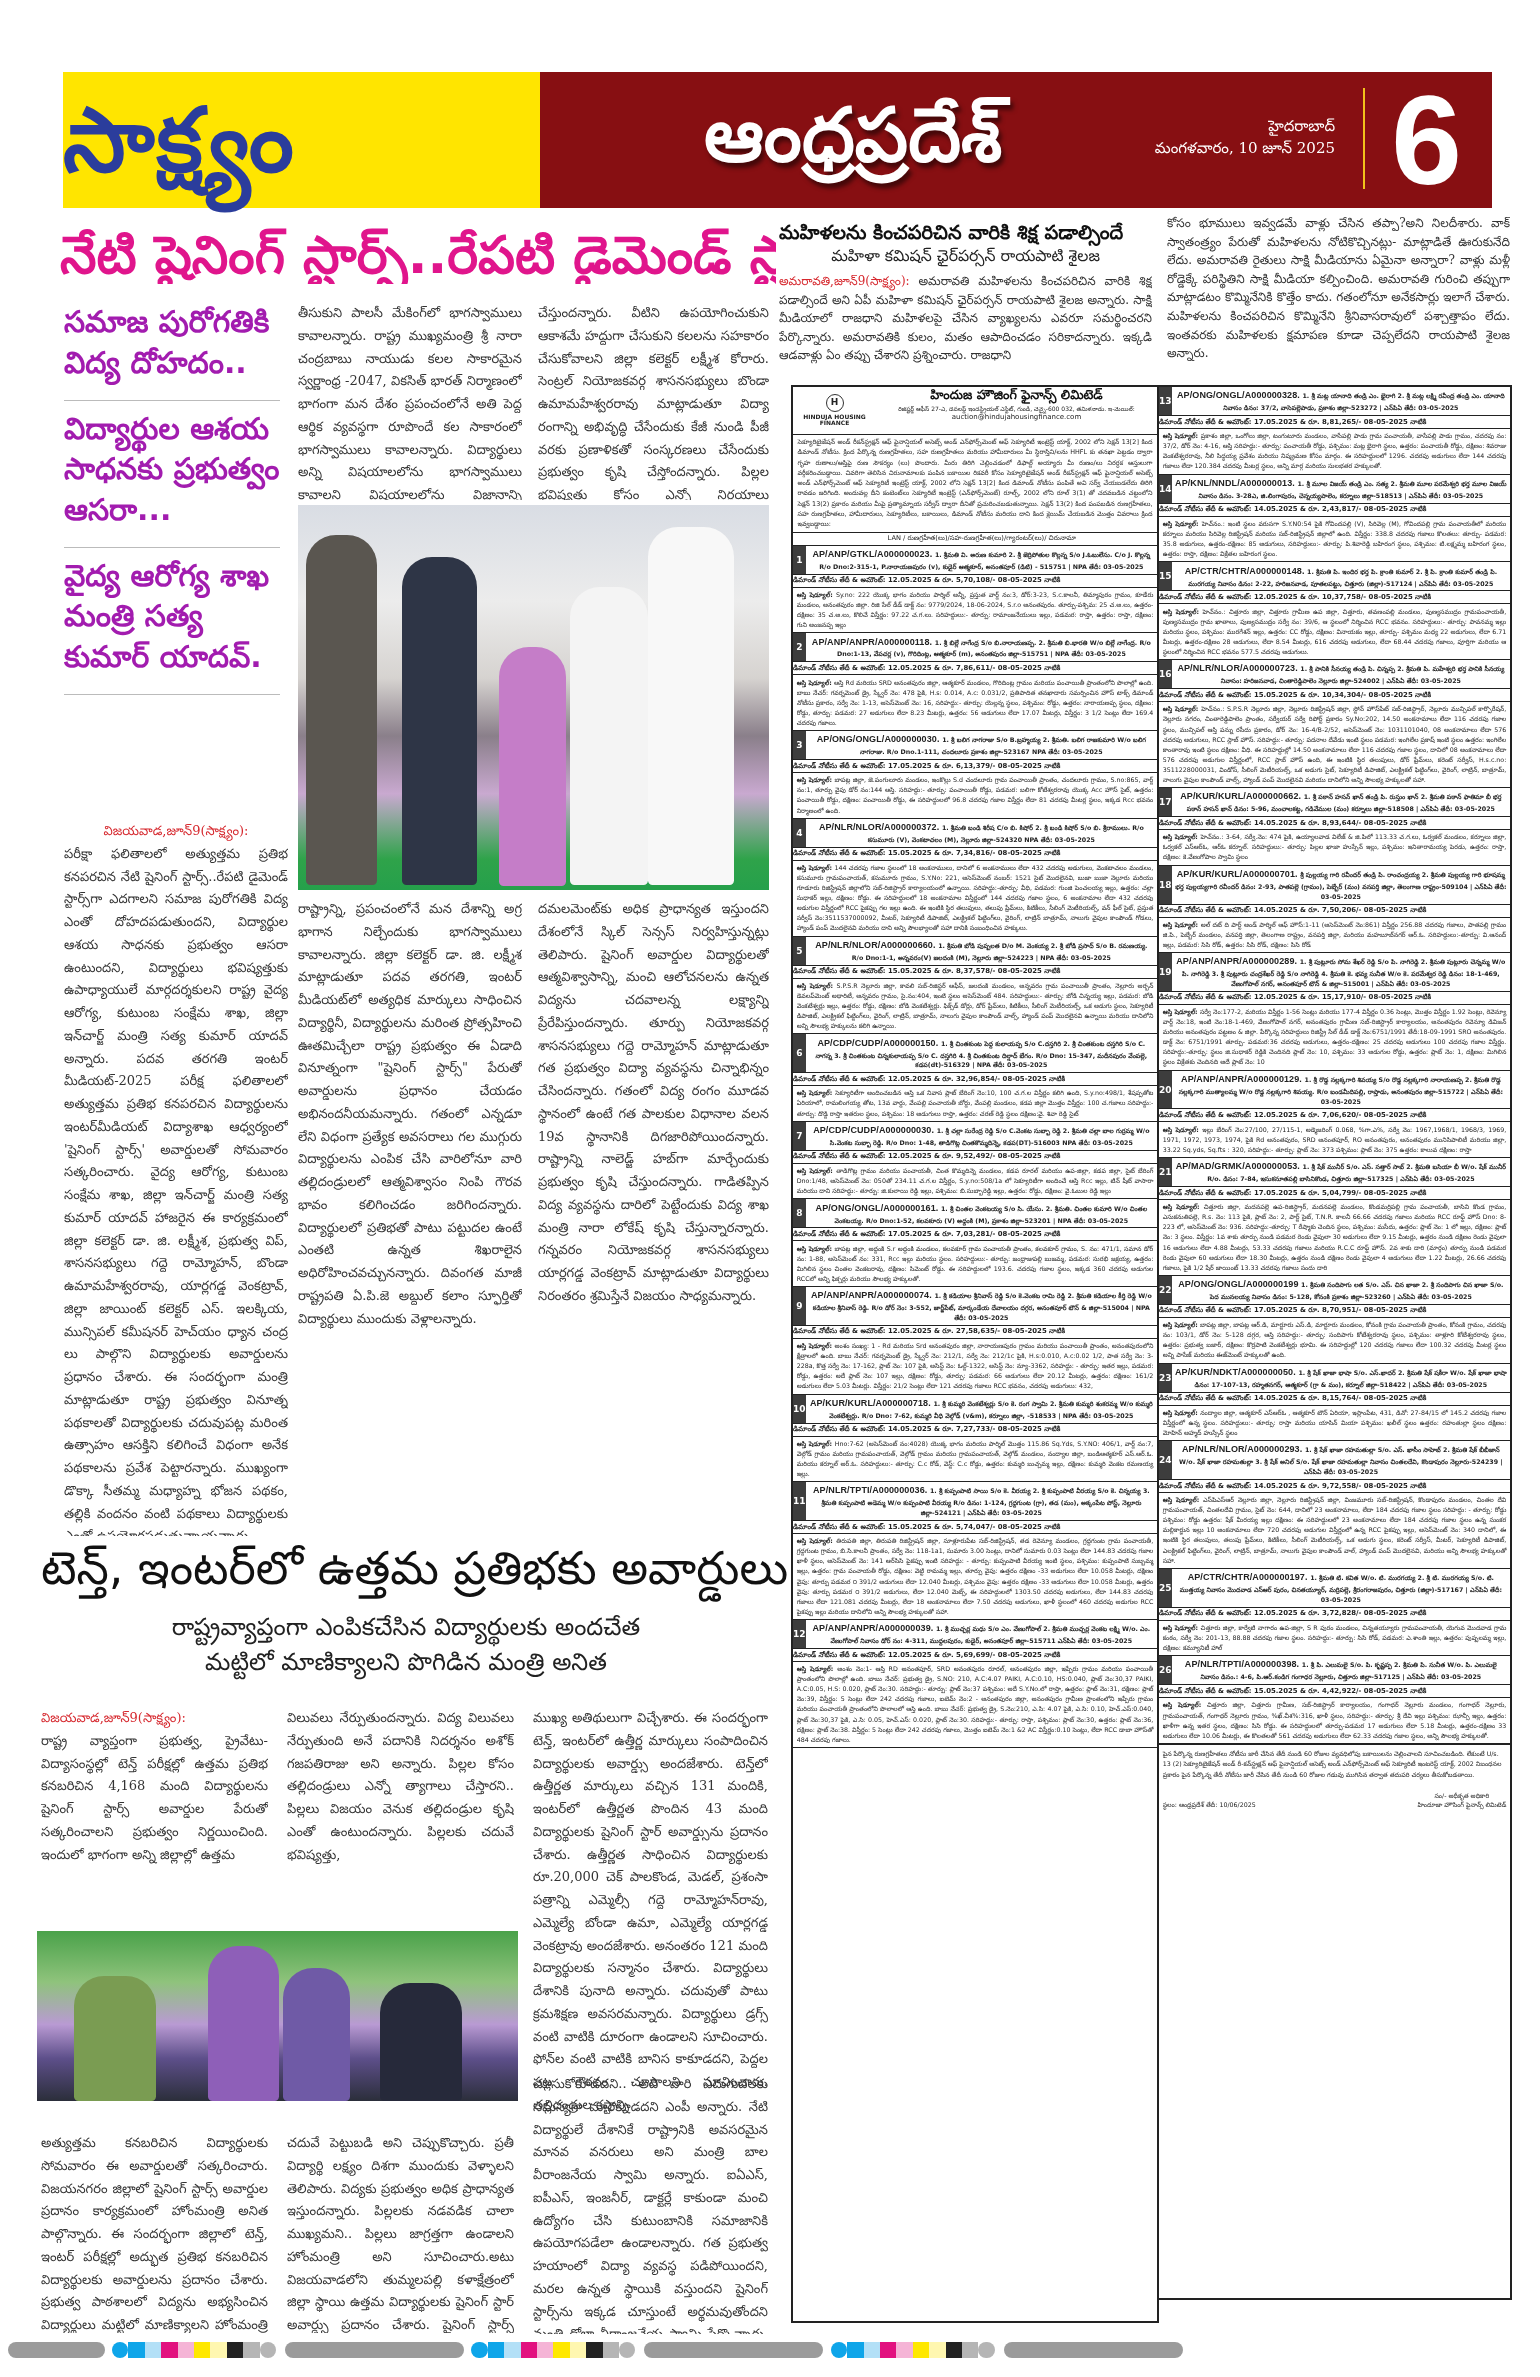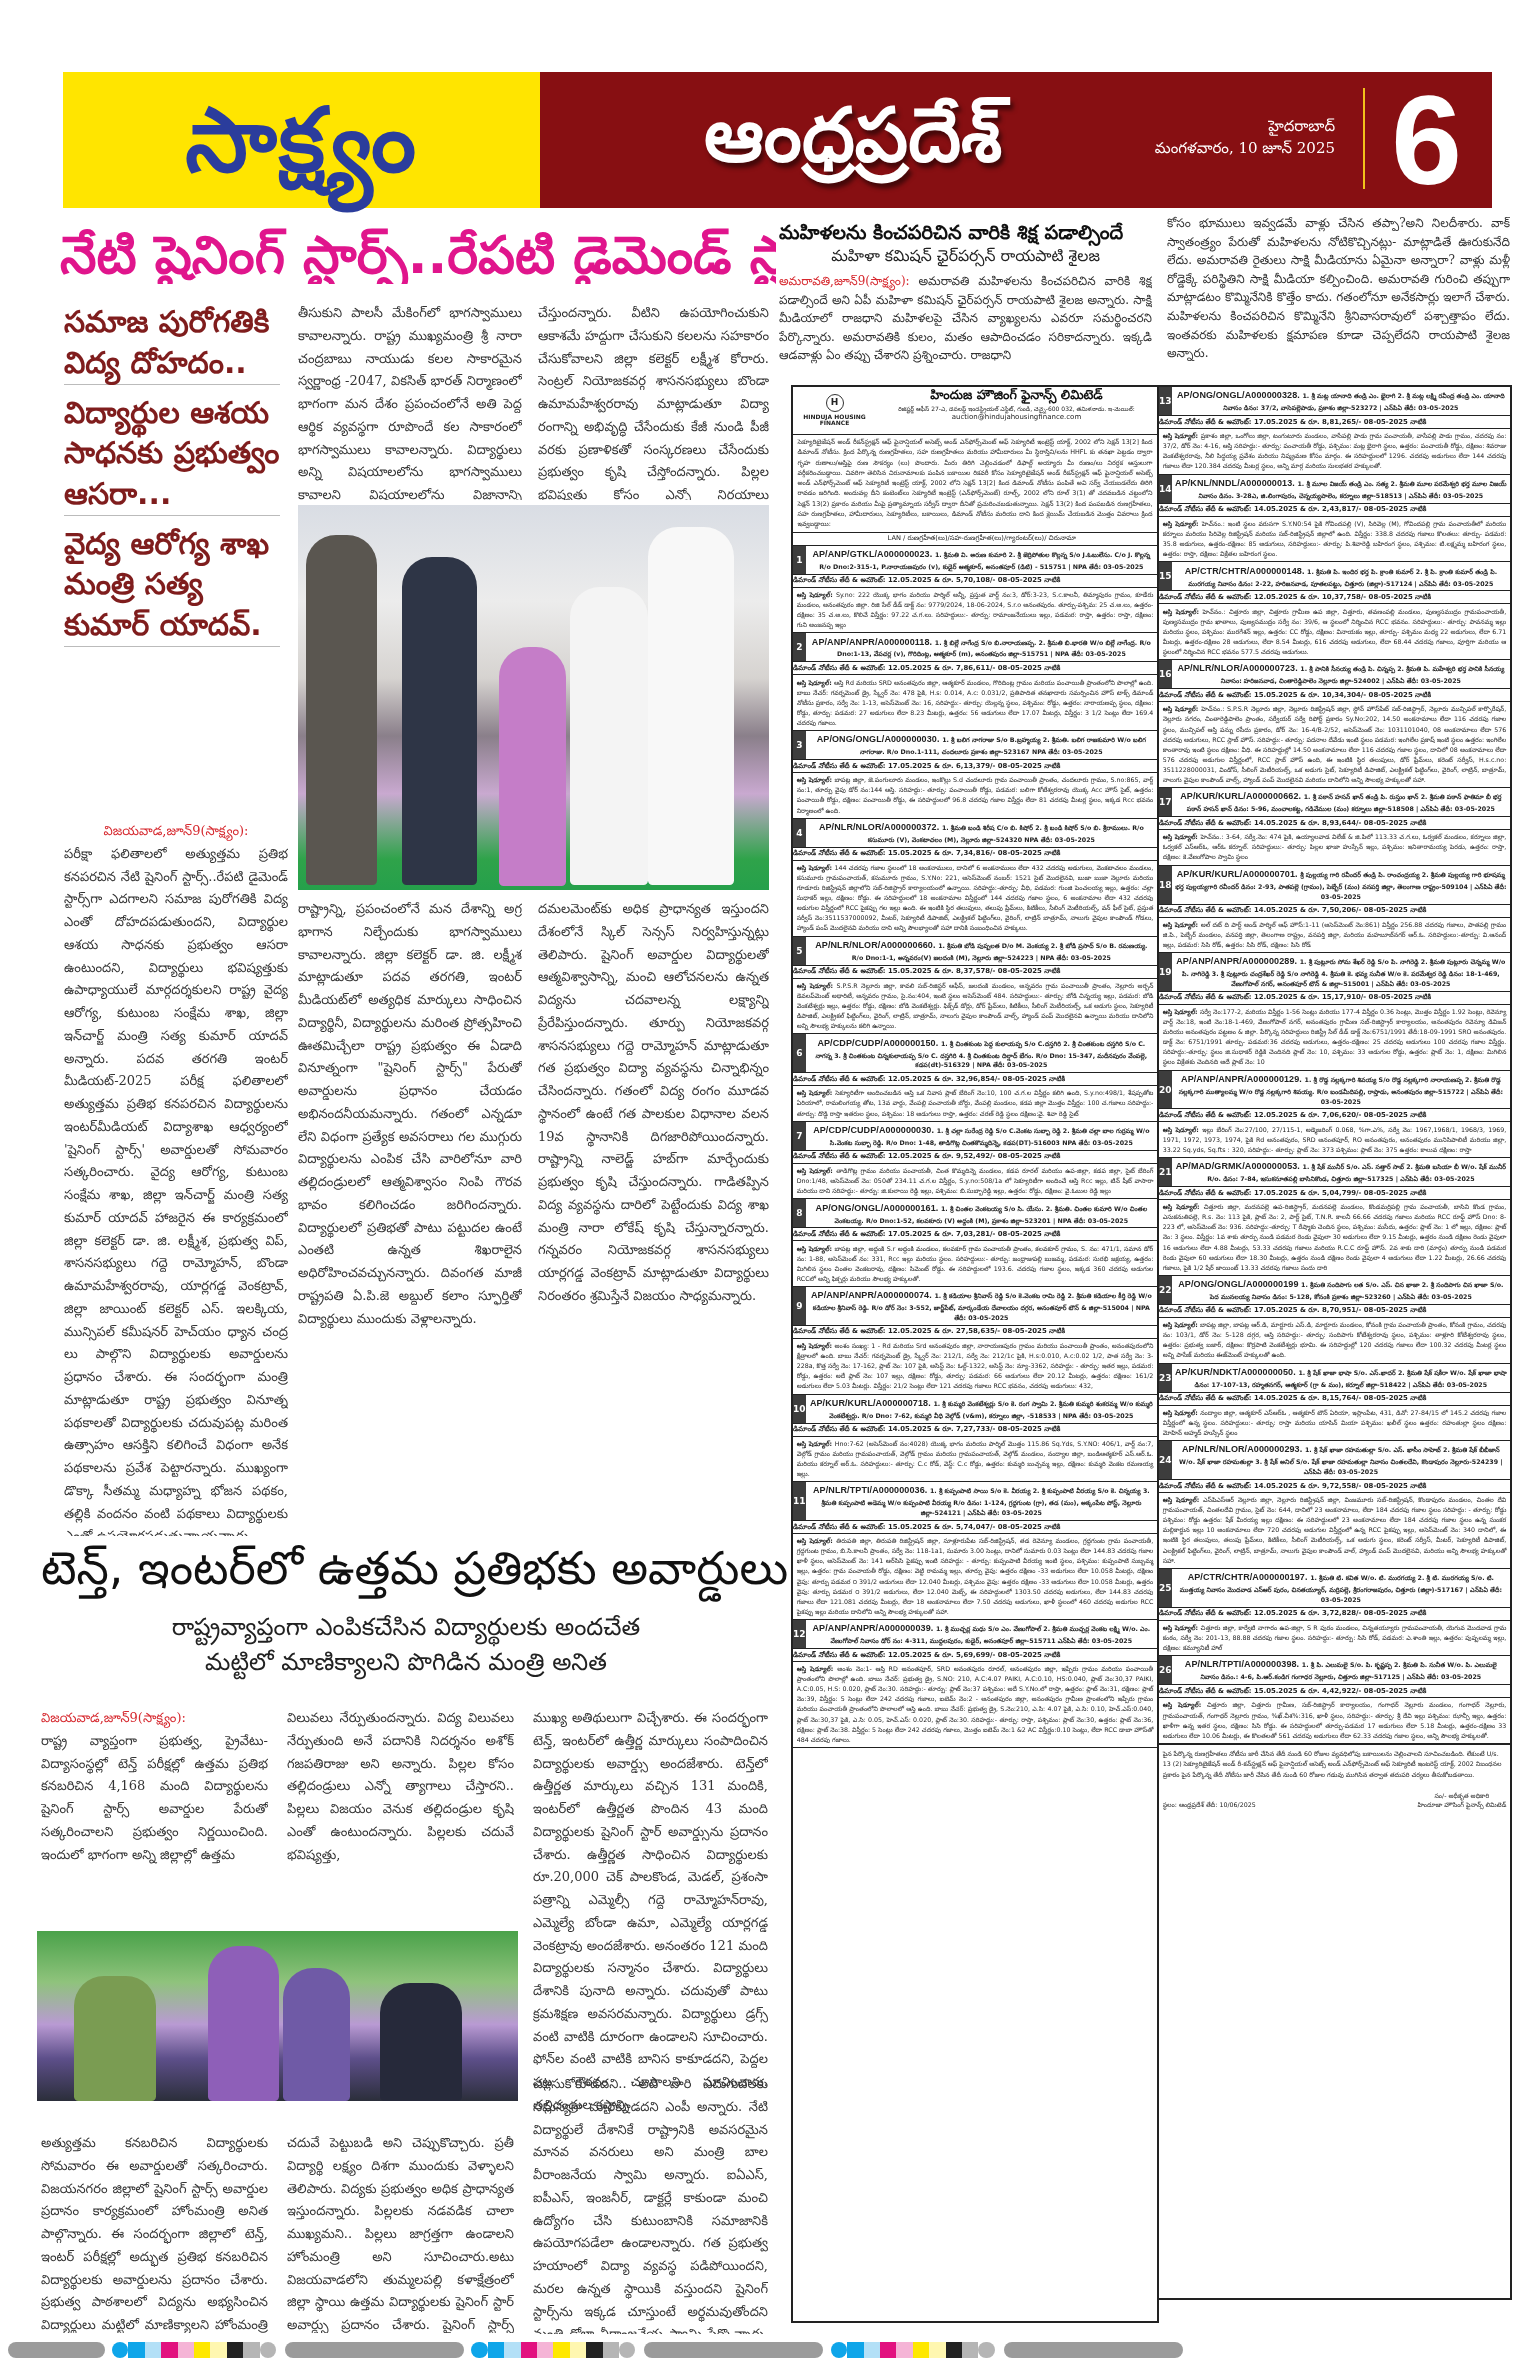--- a/index.html
+++ b/index.html
@@ -1,30 +1,30 @@
 <!DOCTYPE html>
 <html style="font-size:12px"><head>
 <meta charset="utf-8">
 <style>
 *{box-sizing:border-box;margin:0;padding:0}
 html,body{width:1541px;height:2377px;background:#fff;overflow:hidden}
 body{position:relative;font-family:"DejaVu Sans",sans-serif;color:#222}
 .masthead{position:absolute;left:63px;top:72px;width:1429px;height:136px;display:flex}
-.mh-left{width:477px;height:100%;background:#ffe500;display:flex;align-items:center;justify-content:center}
+.mh-left{width:477px;height:100%;background:#ffe500;display:flex;align-items:center;}
 .mh-logo{font-size:89px;font-weight:bold;color:#2b3d9c;letter-spacing:1.5px;line-height:1}
 .mh-right{flex:1;background:#870f12;position:relative}
 .mh-section{position:absolute;left:164px;top:22.4px;font-size:75px;font-weight:bold;color:#fff;text-shadow:3px 4.5px 4.5px rgba(0,0,0,.5);line-height:1.1}
 .mh-city{position:absolute;right:157px;top:45px;color:#fff;font-size:15px;text-align:right;font-family:"DejaVu Serif",serif}
 .mh-date{position:absolute;right:157px;top:67px;color:#fff;font-size:15px;text-align:right;font-family:"DejaVu Serif",serif}
 .mh-rule{position:absolute;right:127px;top:16.4px;width:2.2px;height:101px;background:#f2c21b}
 .mh-page{position:absolute;right:30px;top:4.5px;font-size:127px;font-weight:bold;color:#fff;line-height:1;font-family:"Liberation Sans",sans-serif}
 
 .headline1{position:absolute;left:60px;top:227px;width:716px;font-size:52px;font-weight:bold;color:#e0158c;line-height:1.1;white-space:nowrap;overflow:hidden}
 .subheads{position:absolute;left:64px;top:302px;width:216px}
-.subhead{font-size:30px;font-weight:bold;color:#7f1d1d;line-height:1.35;padding-bottom:1px;margin-bottom:7.5px;border-bottom:1.5px solid #bbb}
+.subhead{font-size:30px;font-weight:bold;color:#a21caf;line-height:1.35;padding-bottom:17px;margin-bottom:7.5px;border-bottom:1.5px solid #bbb}
 .subhead:last-child{border-bottom:1.5px solid #bbb}
 .dateline{color:#d6282e}
 .col{position:absolute;font-size:13px;line-height:1.75;color:#333;text-align:justify;font-family:"DejaVu Serif",serif}
 .photo{position:absolute;overflow:hidden}
 .photo1{left:298px;top:505px;width:471px;height:385px;background:linear-gradient(180deg,#d9dde4 0%,#ececec 25%,#d6d3d0 45%,#8a7f8a 60%,#c9a9d0 75%,#2fa34a 92%,#25a04b 100%)}
 .photo2{left:37px;top:1931px;width:481px;height:170px;background:linear-gradient(180deg,#4aa24a 0%,#8fc37c 30%,#b99ad3 55%,#5d4f8a 75%,#2b2e3a 100%)}
 .fig{position:absolute;border-radius:30px 30px 4.5px 4.5px}
 .headline2{position:absolute;left:41px;top:1543px;width:731px;font-size:46px;font-weight:normal;color:#111;line-height:1.1;text-align:left;white-space:nowrap}
 .deck{position:absolute;left:37px;top:1610px;width:738px;font-size:24px;line-height:1.45;text-align:center;color:#222}
 

